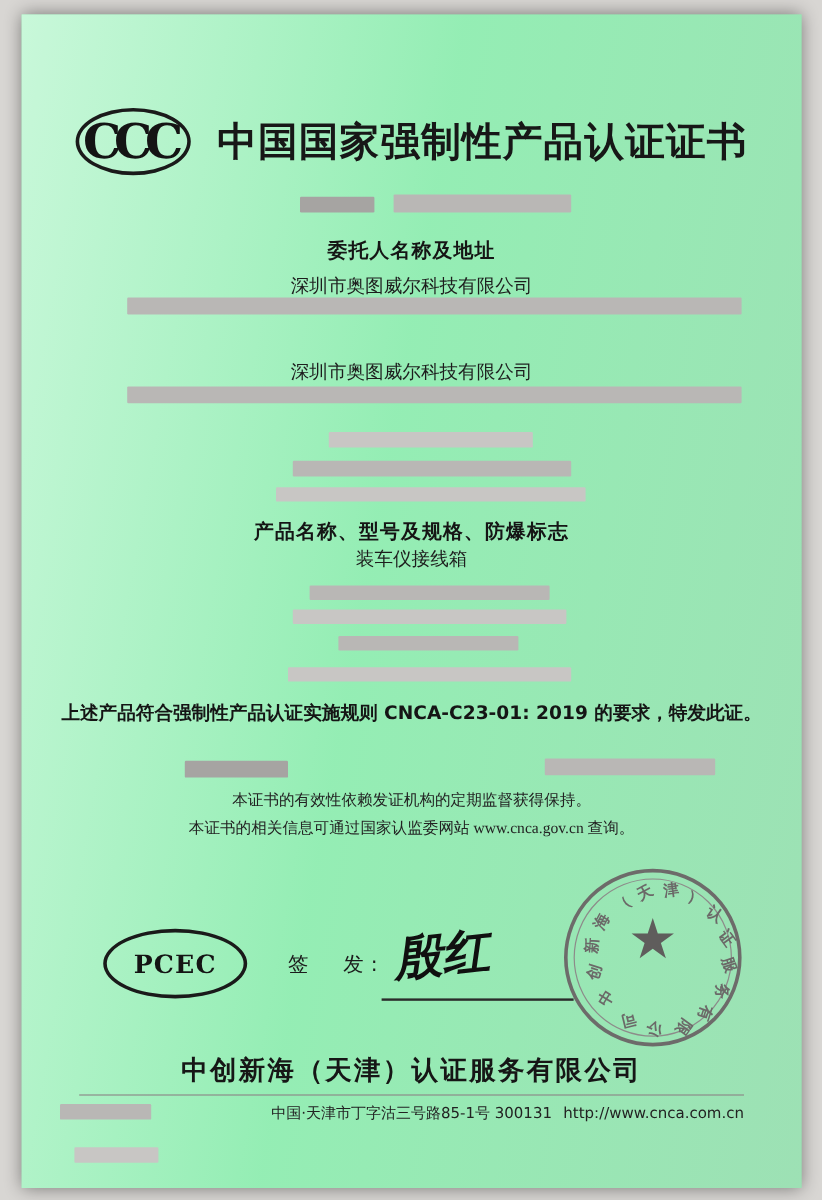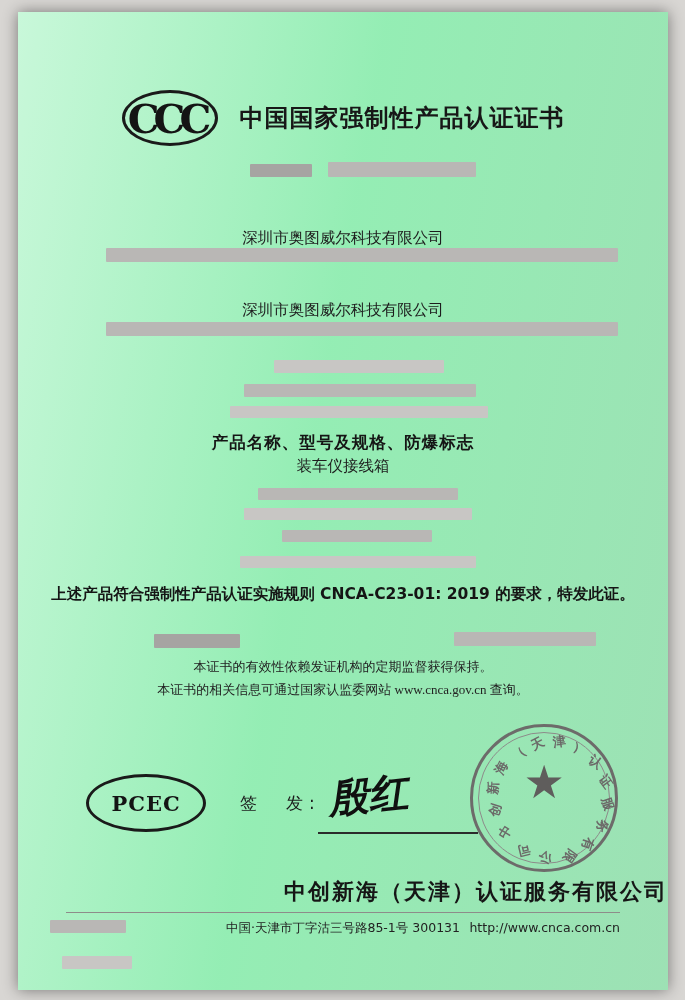--- a/index.html
+++ b/index.html
@@ -64,21 +64,21 @@
     font-family: "DejaVu Serif", serif;
     font-weight: bold;
     font-size: 40px;
     color: #141414;
     padding-right: 6px;
     box-sizing: border-box;
   }
   .cert-title {
     font-family: "DejaVu Sans", sans-serif;
     font-weight: bold;
-    font-size: 24px;
+    font-size: 33px;
     letter-spacing: 1px;
     color: #171717;
     white-space: nowrap;
   }
 
   
   .line {
     position: absolute;
     left: 0;
     right: 0;
@@ -206,21 +206,21 @@
     font-size: 13px;
     color: #6b6968;
     font-weight: bold;
     white-space: nowrap;
   }
 
   .org-name {
     position: absolute;
     left: 0; right: 0;
     top: 865px;
-    text-align: right;
+    text-align: center;
     font-size: 22px;
     font-weight: bold;
     letter-spacing: 2px;
     color: #161616;
   }
   .footer-rule {
     position: absolute;
     left: 48px;
     right: 48px;
     top: 900px;
@@ -251,20 +251,21 @@
     <div class="content">
 
       <div class="header">
         <div class="ccc-logo">CCC</div>
         <div class="cert-title">中国国家强制性产品认证证书</div>
       </div>
 
       <div class="redact dark" style="left:232px; top:152px; width:62px; height:13px;"></div>
       <div class="redact" style="left:310px; top:150px; width:148px; height:15px;"></div>
 
+      <div class="line h-label" style="top:186px;">委托人名称及地址</div>
       <div class="line value" style="top:216px;">深圳市奥图威尔科技有限公司</div>
       <div class="redact" style="left:88px; top:236px; width:512px; height:14px;"></div>
 
       <div class="line value" style="top:288px;">深圳市奥图威尔科技有限公司</div>
       <div class="redact" style="left:88px; top:310px; width:512px; height:14px;"></div>
 
       <div class="redact light" style="left:256px; top:348px; width:170px; height:13px;"></div>
       <div class="redact" style="left:226px; top:372px; width:232px; height:13px;"></div>
       <div class="redact light" style="left:212px; top:394px; width:258px; height:12px;"></div>
 

